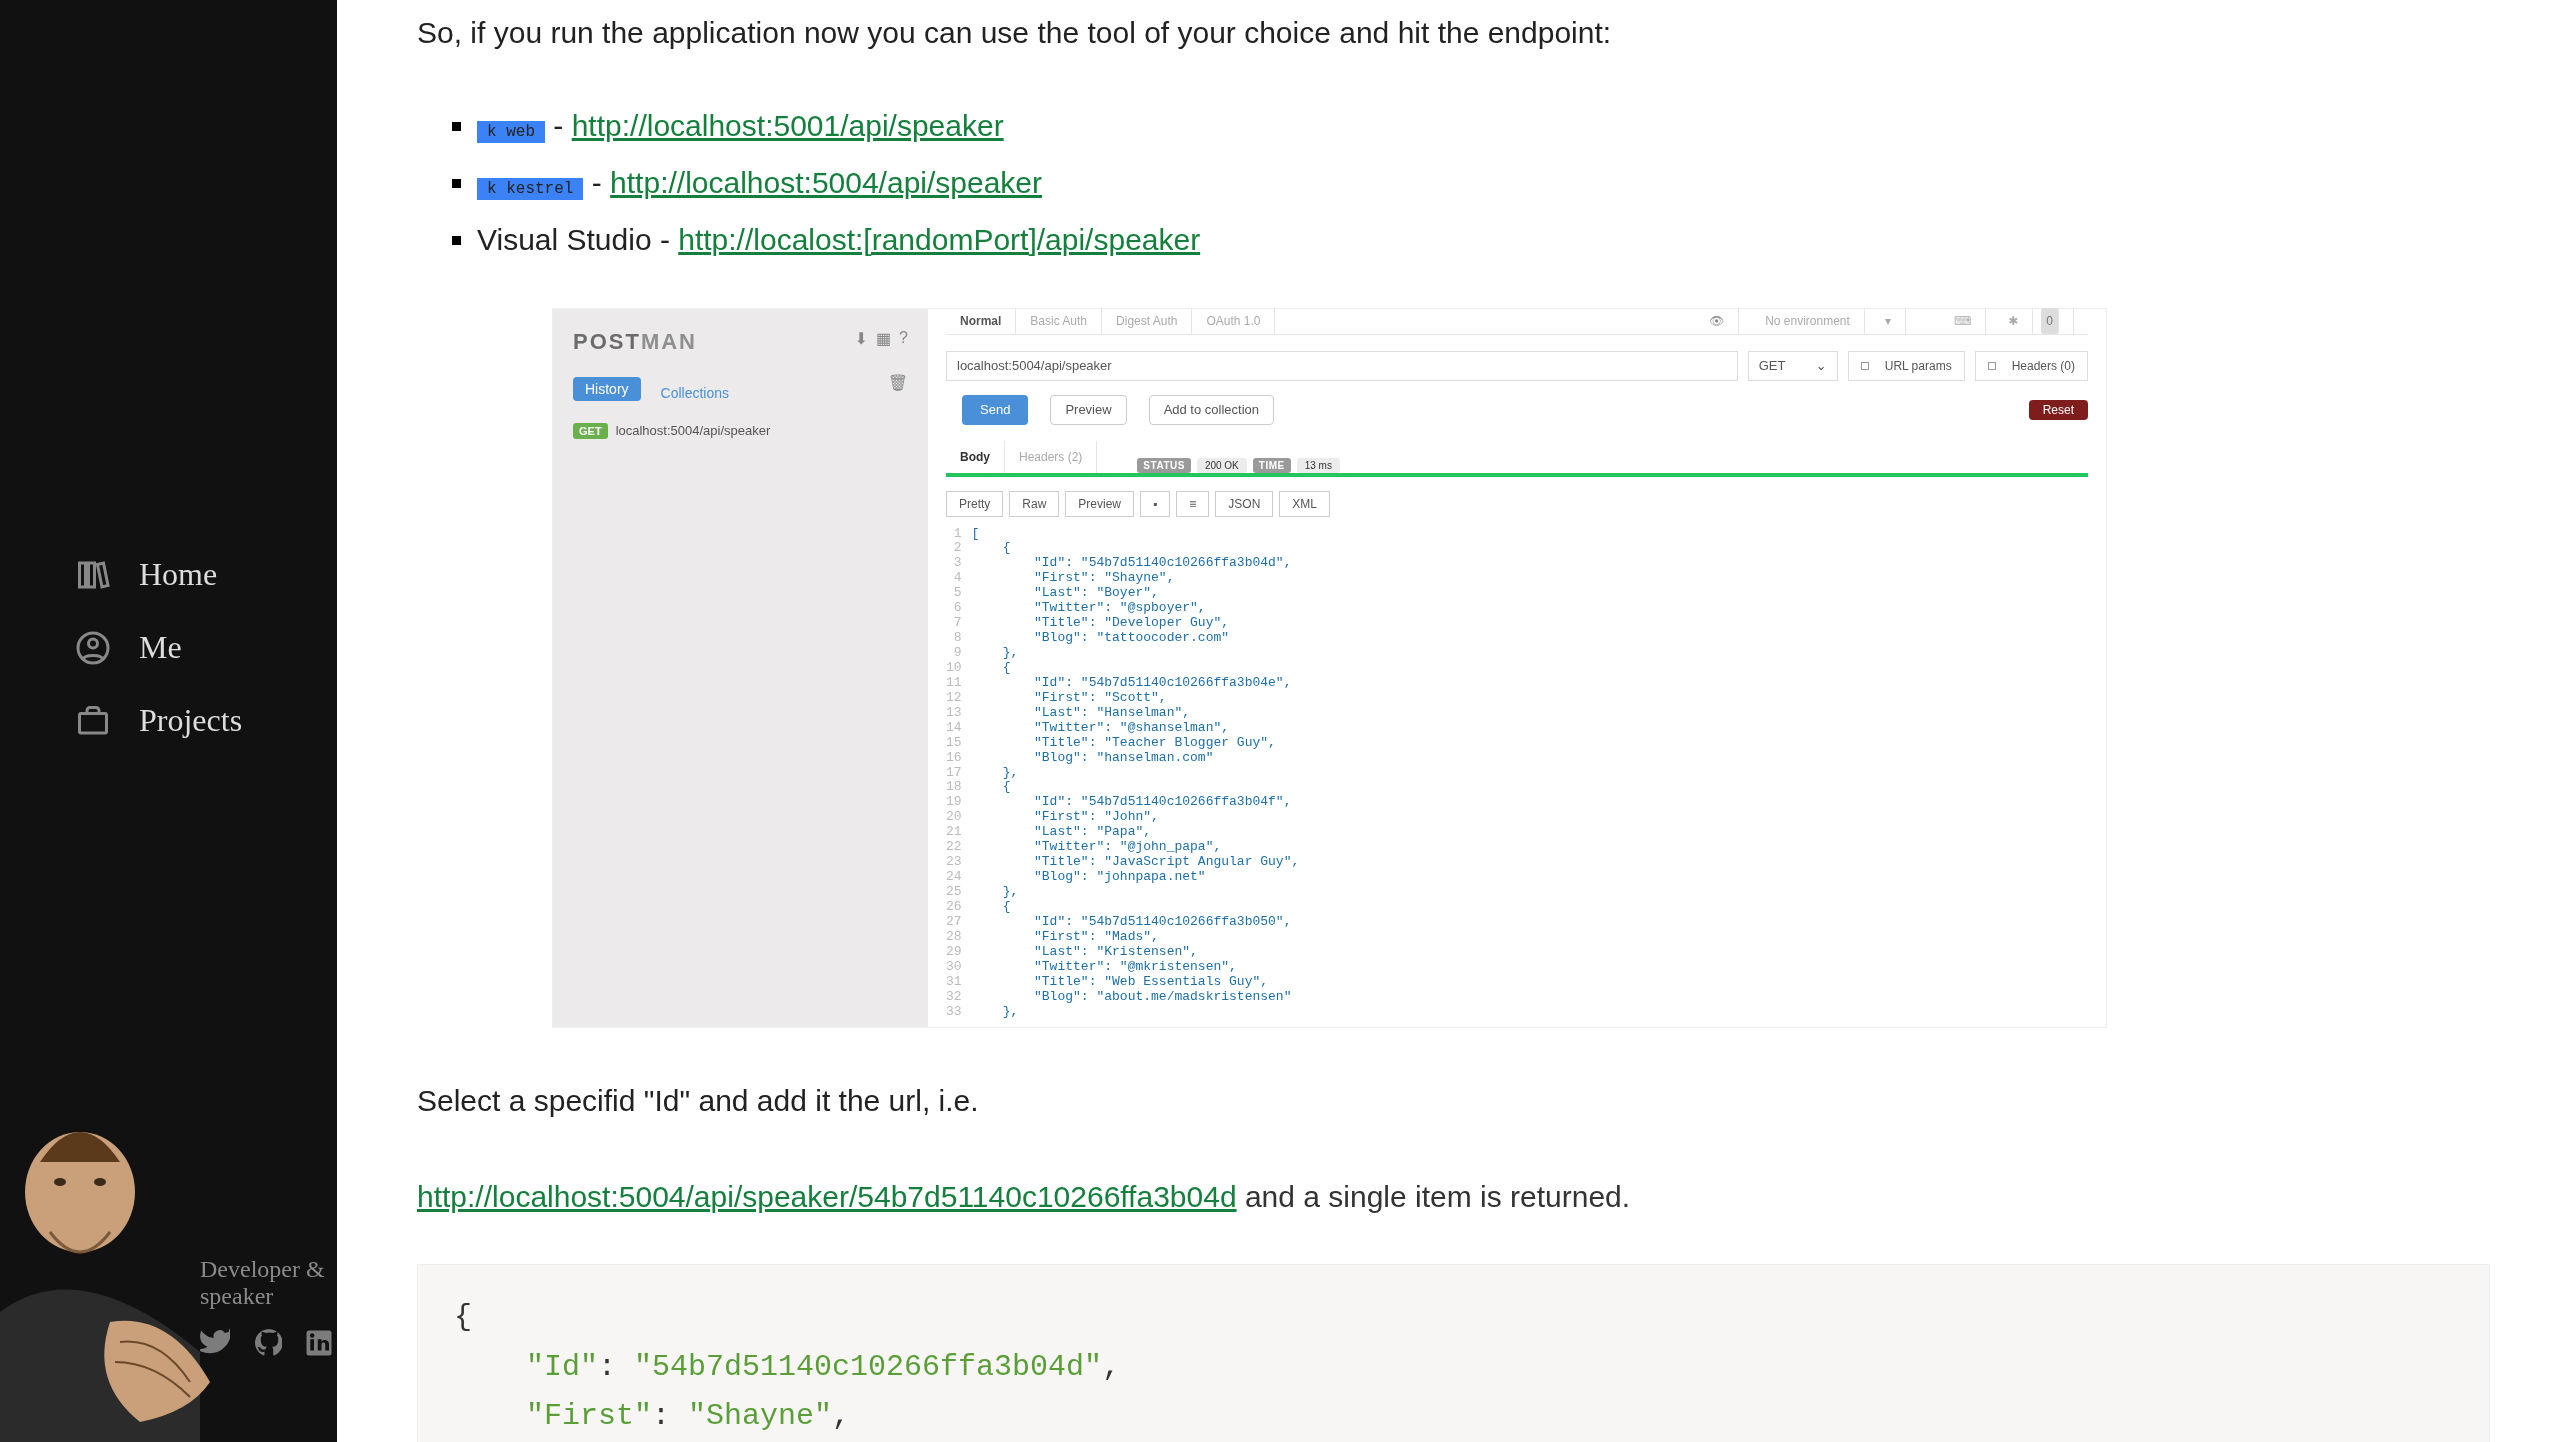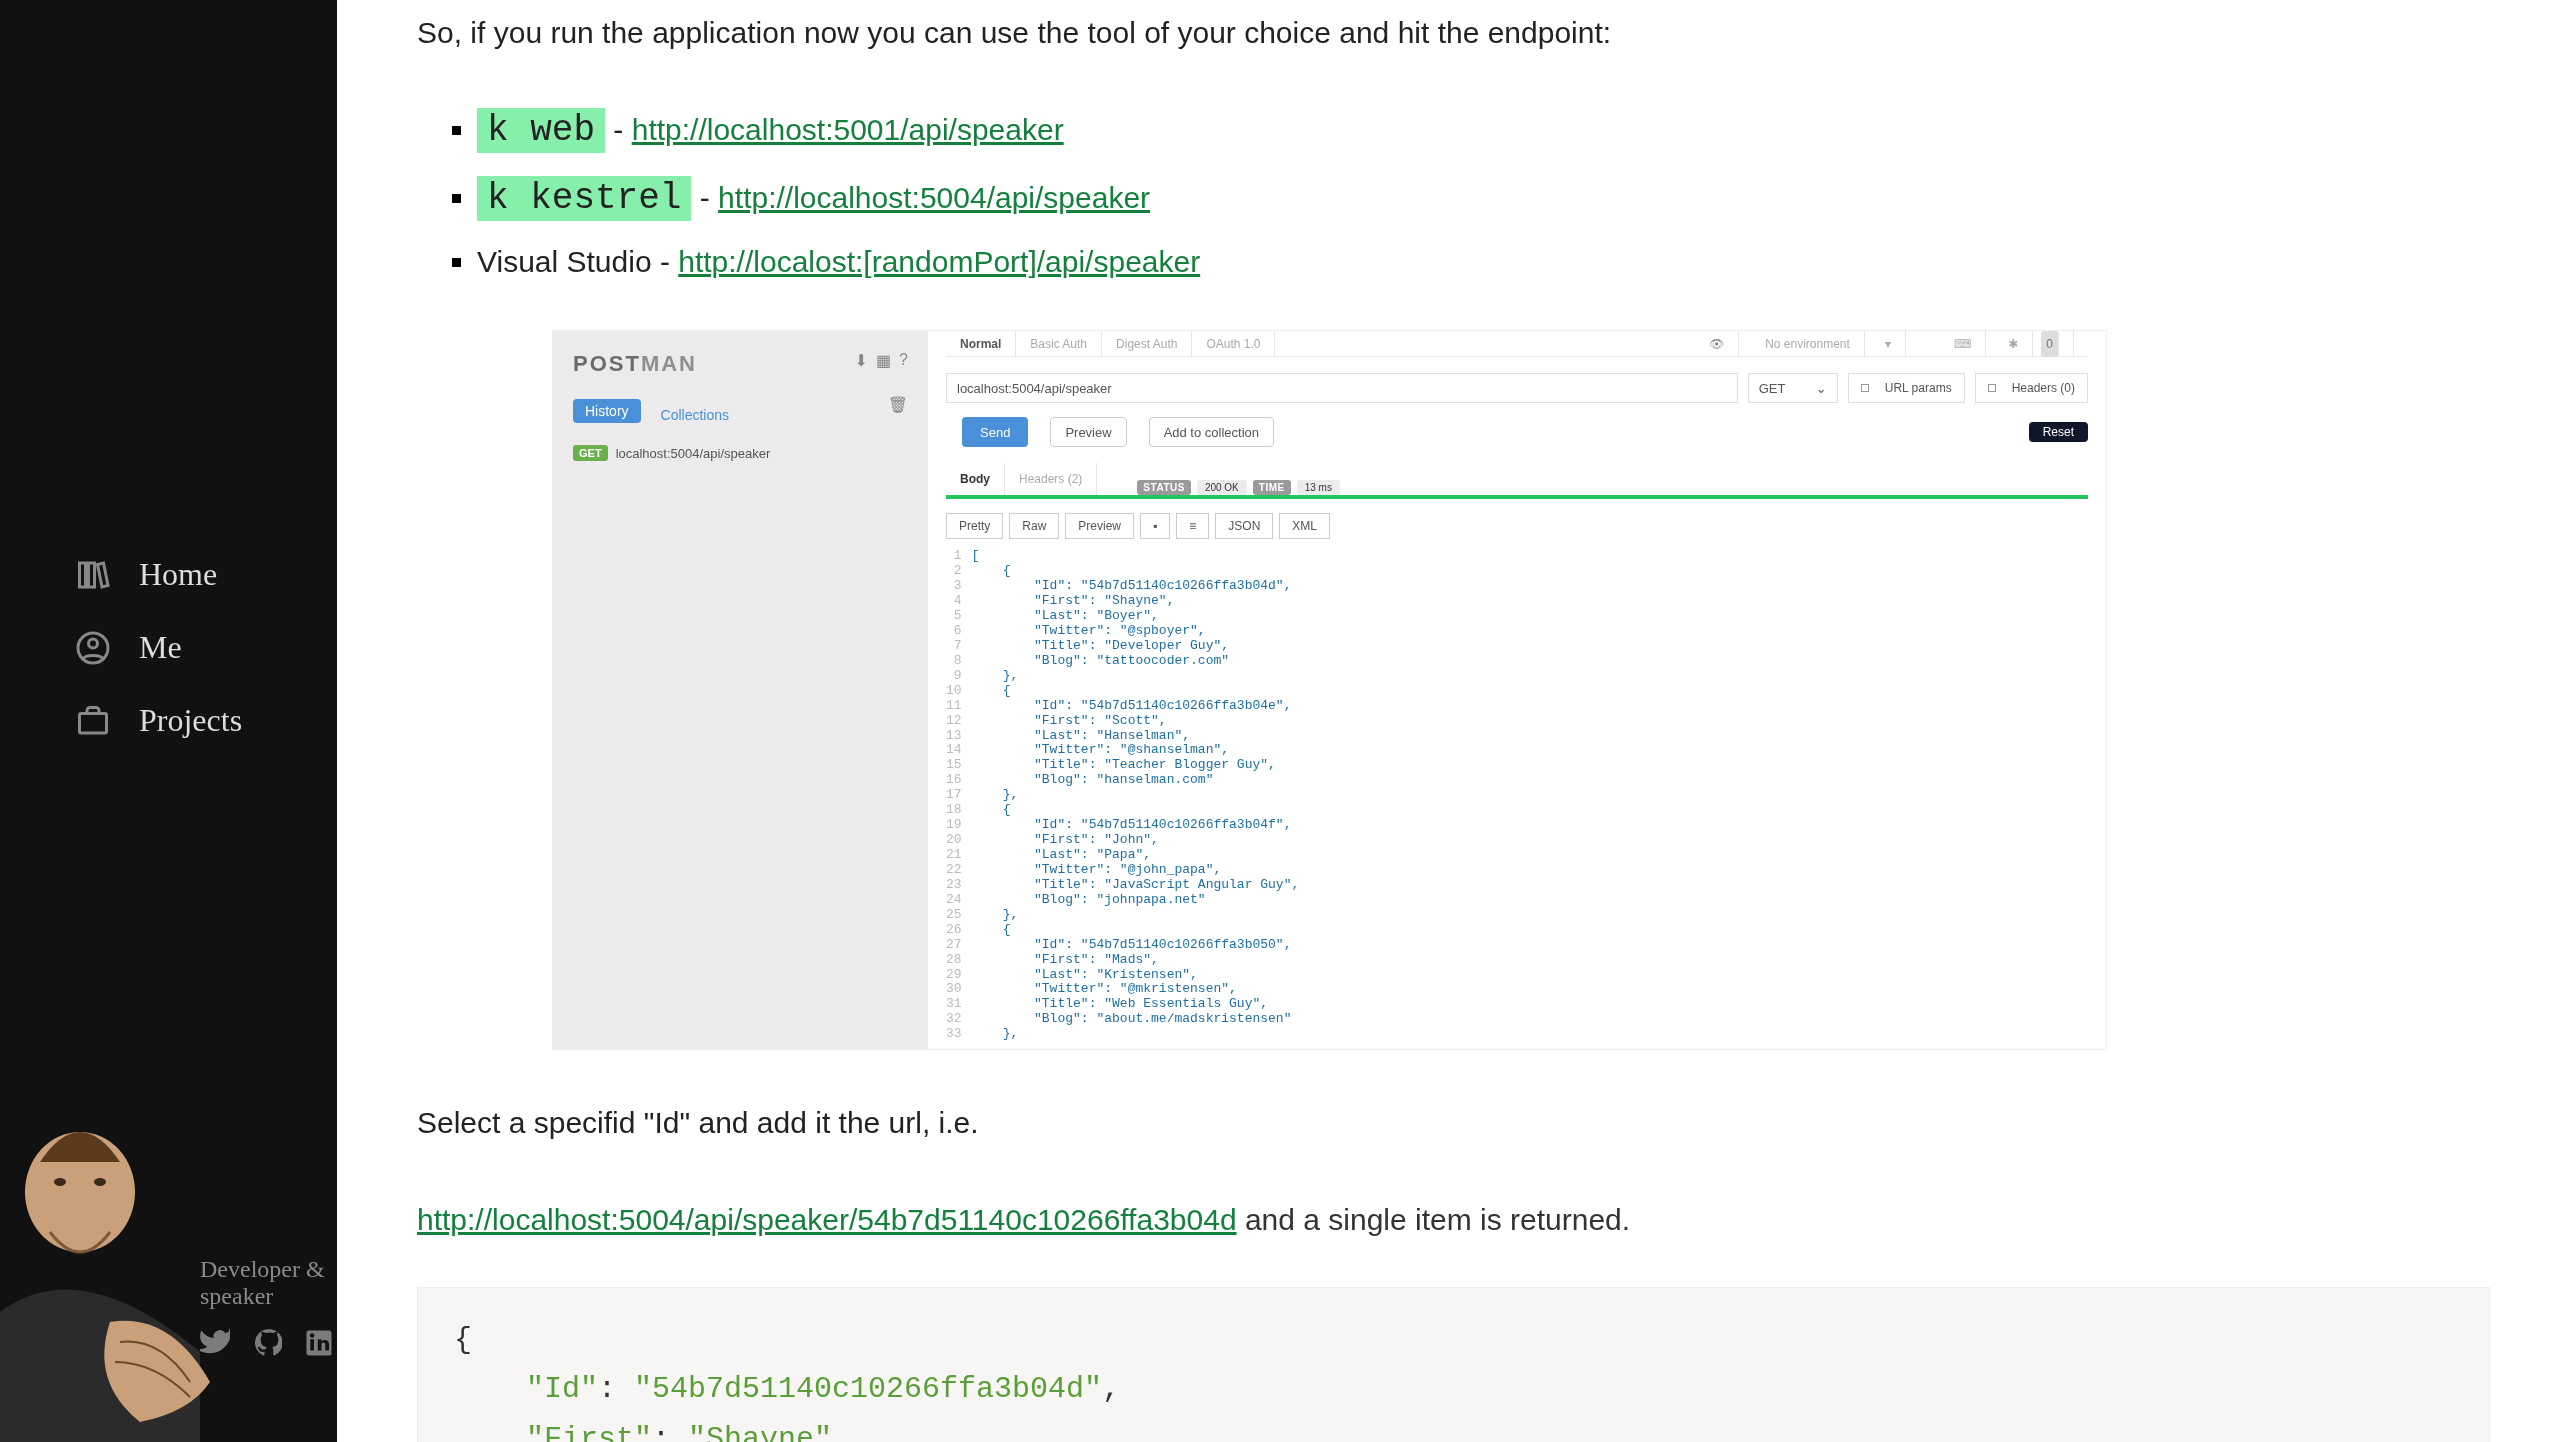--- a/index.html
+++ b/index.html
@@ -22,21 +22,21 @@
   .profile-sub  { color:#8a8a8a; font-size:24px; font-family: Georgia, serif; margin-top:4px; }
   .socials { margin-top:18px; display:flex; gap:22px; }
   .socials svg { width:30px; height:30px; fill:#7c7c7c; }
 
   
   .main { flex:1; padding:0 80px 0 80px; overflow:hidden; }
   .para { font-size:30px; line-height:1.55; color:#222; font-family: Arial, sans-serif; margin-top:10px; }
   .bullets { margin:40px 0 40px 60px; }
   .bullets li { list-style:square; font-size:30px; line-height:1.9; font-family: Arial, sans-serif; color:#222; }
   .bullets li::marker { color:#000; }
-  code.inline { font-family: 'Courier New', monospace; background:#86efac; padding:2px 10px; font-size:36px; }
+  code.inline { font-family: 'Courier New', monospace; background:#3b82f6; padding:2px 10px; font-size:16px; }
   a.link { color:#15803d; text-decoration:underline; }
   .para2 { font-size:30px; line-height:1.55; color:#222; font-family: Arial, sans-serif; margin-top:50px; }
   .linkline { font-size:30px; margin-top:56px; font-family: Arial, sans-serif; }
 
   
   .postman-wrap { margin:30px 0 0 135px; width:1555px; height:720px; font-family: Arial, Helvetica, sans-serif; font-size:13px; color:#555; display:flex; border:1px solid #eee; }
   .pm-side { width:375px; background:#eceaea; padding:20px; position:relative; }
   .pm-logo { font-size:22px; letter-spacing:2px; color:#8f8f8f; font-weight:bold; }
   .pm-logo b { color:#6b6b6b; }
   .pm-side-icons { position:absolute; top:20px; right:20px; display:flex; gap:8px; }
@@ -59,21 +59,21 @@
 
   .pm-req-row { display:flex; gap:10px; margin-top:16px; align-items:center; }
   .pm-url-input { flex:1; border:1px solid #ddd; height:30px; padding:0 10px; font-size:13px; color:#555; display:flex; align-items:center; }
   .pm-select { width:90px; border:1px solid #ddd; height:30px; display:flex; align-items:center; justify-content:space-between; padding:0 10px; font-size:13px;}
   .pm-smallbtn { border:1px solid #ddd; height:30px; padding:0 12px; font-size:12px; display:flex; align-items:center; gap:16px; background:#fff; }
   .pm-smallbtn .sq { width:8px;height:8px;border:1px solid #999;display:inline-block; }
 
   .pm-action-row { display:flex; gap:22px; margin-top:14px; align-items:center;padding-left:16px; }
   .pm-btn-send { background:#4a90d9; color:#fff; border:none; height:30px; padding:0 18px; border-radius:4px; font-size:13px; }
   .pm-btn { background:#fff; border:1px solid #ccc; height:30px; padding:0 14px; border-radius:4px; font-size:13px; color:#555; }
-  .pm-btn-reset { margin-left:auto; background:#0f172a; color:#fff; border:none; height:20px; padding:0 14px; border-radius:4px; font-size:12px; }
+  .pm-btn-reset { margin-left:auto; background:#7f1d1d; color:#fff; border:none; height:20px; padding:0 14px; border-radius:4px; font-size:12px; }
 
   .pm-resp-tabs { display:flex; align-items:flex-end; gap:0; margin-top:20px; border-bottom:4px solid #22c55e; height:32px; font-size:12px; }
   .pm-resp-tabs .t { padding:0 14px; color:#aaa; border-right:1px solid #e6e6e6; height:32px; display:flex; align-items:center; }
   .pm-resp-tabs .t.active { color:#333; font-weight:bold; }
   .pm-status-block { display:flex; gap:6px; margin-left:40px; }
   .pm-status-label { background:#9a9a9a; color:#fff; font-size:10px; padding:2px 6px; border-radius:3px; font-weight:bold; letter-spacing:0.5px; }
   .pm-status-val { background:#ececec; font-size:10px; padding:2px 8px; border-radius:3px; color:#333; }
 
   .pm-view-row { display:flex; gap:6px; margin-top:14px; }
   .pm-viewbtn { border:1px solid #ccc; height:26px; padding:0 12px; font-size:12px; background:#fff; color:#555; display:flex; align-items:center; }

